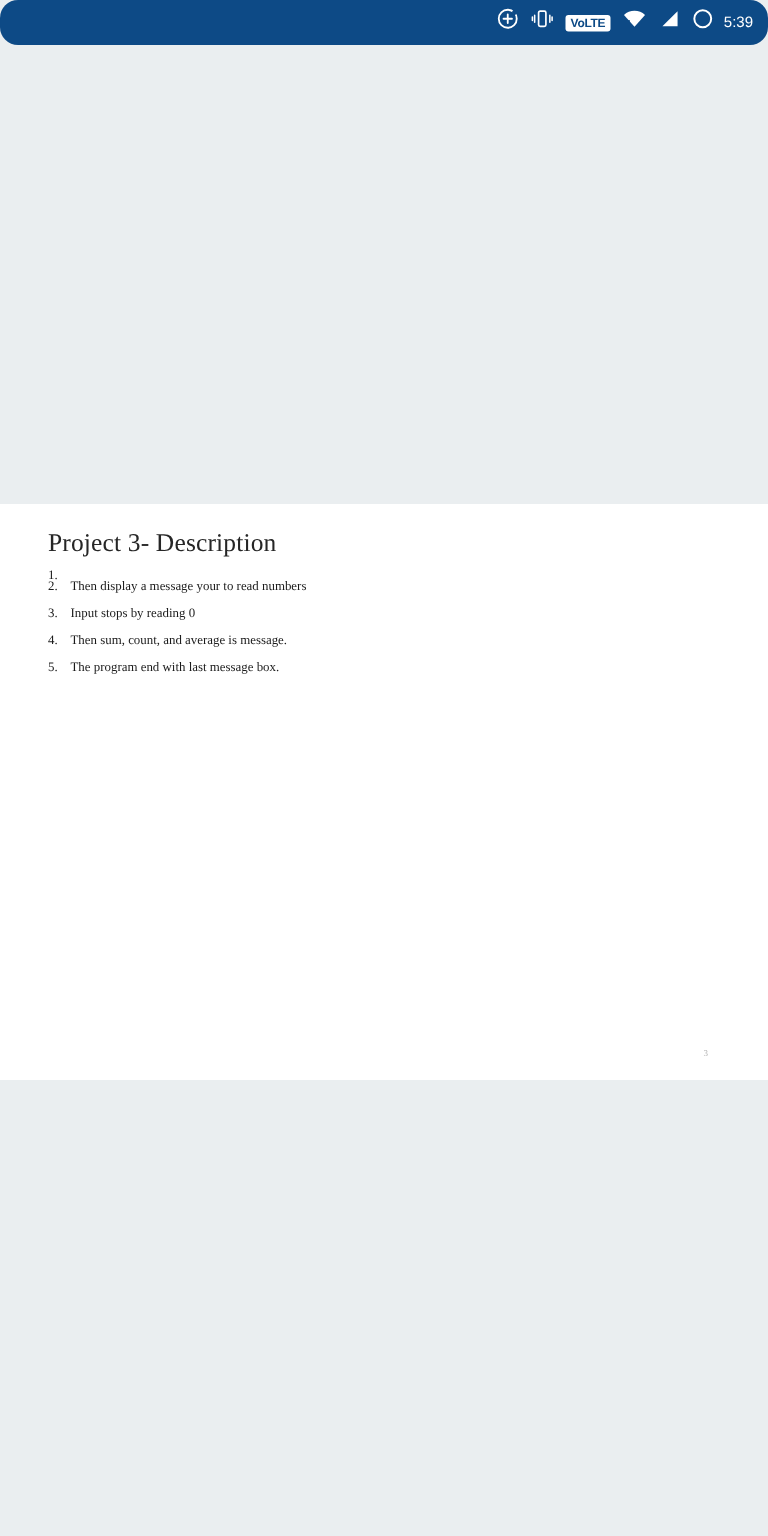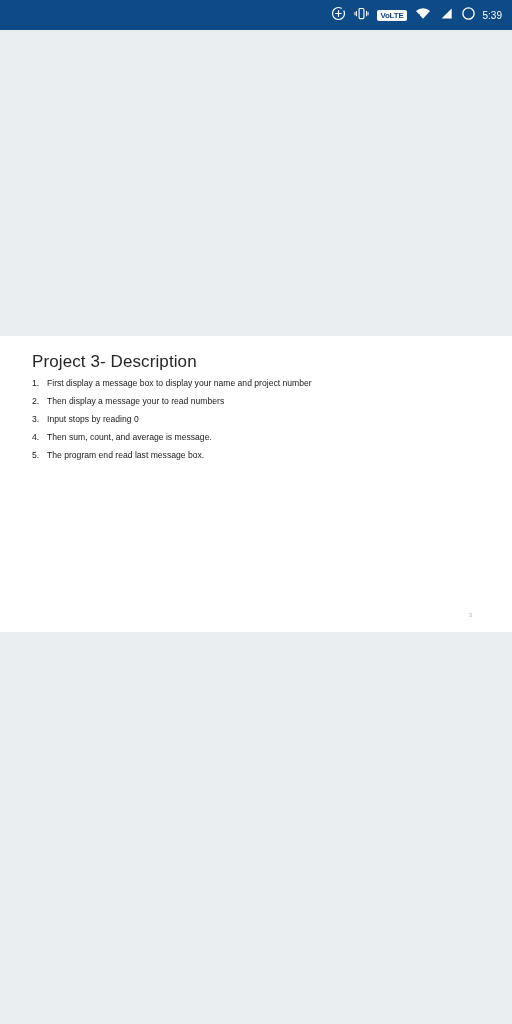--- a/index.html
+++ b/index.html
@@ -9,21 +9,21 @@
     font-family:"Liberation Sans",sans-serif;
     overflow:hidden;
     position:relative;
   }
 
   
   .statusbar{
     position:absolute;left:0;top:0;width:512px;height:30px;
     background:#0d4a86;
     display:flex;align-items:center;justify-content:flex-end;
-    padding-right:10px;box-sizing:border-box;
+    padding-right:10px;box-sizing:border-box;border-radius:12px;
   }
   .sb-icons{display:flex;align-items:center;gap:8px;}
   .sb-ic{display:block;}
   .volte-badge{
     background:#ffffff;color:#0d4a86;
     font-size:8px;font-weight:bold;
     padding:1px 3px;border-radius:2px;
     letter-spacing:-0.2px;line-height:9px;
     font-family:"Liberation Sans",sans-serif;
   }
@@ -36,24 +36,25 @@
   .scroll-area{
     position:absolute;left:0;top:30px;width:512px;height:994px;
     background:#eaeef0;
   }
   .topgap{height:306px;}
   .botgap{height:304px;}
 
   
   .slide{
     position:relative;
-    width:512px;height:296px;
+    width:512px;height:384px;
     background:#ffffff;
     box-sizing:border-box;
     overflow:hidden;
+    font-family:Liberation Serif, serif;
   }
   .slide-title{
     position:absolute;left:32px;top:16px;
     font-size:17px;color:#262626;
     letter-spacing:0.1px;
   }
   .bullets{
     position:absolute;left:32px;top:42px;width:300px;
     margin:0;padding:0;list-style:none;
     font-size:8.6px;color:#1a1a1a;line-height:11px;
@@ -114,37 +115,36 @@
 
   <div class="topgap"></div>
 
   <div class="slide">
 
     <div class="slide-title">Project 3- Description</div>
 
     <ul class="bullets">
       <li>
         <span class="num">1.</span>
-        <span>First display a message box to display your name and project number</span>
       </li>
       <li>
         <span class="num">2.</span>
         <span>Then display a message your to read numbers</span>
       </li>
       <li>
         <span class="num">3.</span>
         <span>Input stops by reading 0</span>
       </li>
       <li>
         <span class="num">4.</span>
         <span>Then sum, count, and average is message.</span>
       </li>
       <li>
         <span class="num">5.</span>
-        <span>The program end read last message box.</span>
+        <span>The program end with last message box.</span>
       </li>
     </ul>
 
     <div class="page-num">3</div>
   </div>
 
   <div class="botgap"></div>
 </div>
 
 </body></html>

